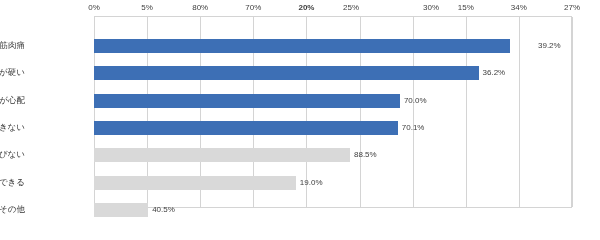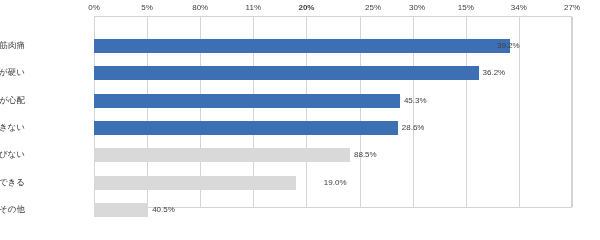--- a/index.html
+++ b/index.html
@@ -67,58 +67,58 @@
 </style>
 </head>
 <body>
 
 <div id="chart-root">
 
   <div id="xaxis-labels">
       <div class="xtick-label" style="left: 0px;">0%</div>
       <div class="xtick-label" style="left: 53.1111px;">5%</div>
       <div class="xtick-label" style="left: 106.222px;">80%</div>
-      <div class="xtick-label" style="left: 159.333px;">11%</div>
+      <div class="xtick-label" style="left: 159.333px;">70%</div>
       <div class="xtick-label" style="left: 212.444px; font-weight: bold;">20%</div>
-      <div class="xtick-label" style="left: 279px;">25%</div>
-      <div class="xtick-label" style="left: 323px; text-align: right;">30%</div>
+      <div class="xtick-label" style="left: 257px;">25%</div>
+      <div class="xtick-label" style="left: 337px; text-align: right;">30%</div>
       <div class="xtick-label" style="left: 371.778px;">15%</div>
       <div class="xtick-label" style="left: 424.889px;">34%</div>
       <div class="xtick-label" style="left: 478px;">27%</div>
     </div>
 
   <div id="plot-frame">
       <div class="gridline" style="left: 52.1111px;"></div>
       <div class="gridline" style="left: 105.222px;"></div>
       <div class="gridline" style="left: 158.333px;"></div>
       <div class="gridline" style="left: 211.444px;"></div>
       <div class="gridline" style="left: 264.556px;"></div>
       <div class="gridline" style="left: 317.667px;"></div>
       <div class="gridline" style="left: 370.778px;"></div>
       <div class="gridline" style="left: 423.889px;"></div>
       <div class="gridline" style="left: 477px;"></div>
     </div>
 
   <div id="cat-labels">
       <div class="cat-label" style="top: 23.7143px;">腰やひざまわりの筋肉痛</div>
       <div class="bar" style="left: 94px; top: 22.7143px; width: 416.391px; background: rgb(61, 111, 181);"></div>
-      <div class="bar-value" style="left: 497px; top: 24.7143px;">39.2%</div>
+      <div class="bar-value" style="left: 538px; top: 24.7143px;">39.2%</div>
       <div class="cat-label" style="top: 51.1429px;">寒くなると筋肉が硬い</div>
       <div class="bar" style="left: 94px; top: 50.1429px; width: 384.524px; background: rgb(61, 111, 181);"></div>
       <div class="bar-value" style="left: 482.524px; top: 52.1429px; text-align: right;">36.2%</div>
       <div class="cat-label" style="top: 78.5714px;">寒くなると風邪やケガが心配</div>
       <div class="bar" style="left: 94px; top: 77.5714px; width: 305.92px; background: rgb(61, 111, 181);"></div>
-      <div class="bar-value" style="left: 403.92px; top: 79.5714px;">45.3%</div>
+      <div class="bar-value" style="left: 403.92px; top: 79.5714px;">70.0%</div>
       <div class="cat-label" style="top: 106px;">寒くて持続できない</div>
       <div class="bar" style="left: 94px; top: 105px; width: 303.796px; background: rgb(61, 111, 181);"></div>
-      <div class="bar-value" style="left: 401.796px; top: 107px;">28.6%</div>
+      <div class="bar-value" style="left: 401.796px; top: 107px;">70.1%</div>
       <div class="cat-label" style="top: 133.429px;">歩数が伸びない</div>
       <div class="bar" style="left: 94px; top: 132.429px; width: 255.996px; background: rgb(217, 217, 217);"></div>
       <div class="bar-value" style="left: 353.996px; top: 134.429px;">88.5%</div>
       <div class="cat-label" style="top: 160.857px;">靴擦れができる</div>
       <div class="bar" style="left: 94px; top: 159.857px; width: 201.822px; background: rgb(217, 217, 217);"></div>
-      <div class="bar-value" style="left: 299.822px; top: 161.857px; margin-left: 24px;">19.0%</div>
+      <div class="bar-value" style="left: 299.822px; top: 161.857px;">19.0%</div>
       <div class="cat-label" style="top: 188.286px;">その他</div>
       <div class="bar" style="left: 94px; top: 187.286px; width: 54.1733px; background: rgb(217, 217, 217);"></div>
       <div class="bar-value" style="left: 152.173px; top: 189.286px;">40.5%</div>
     </div>
 
 </div>
 
 </body></html>

